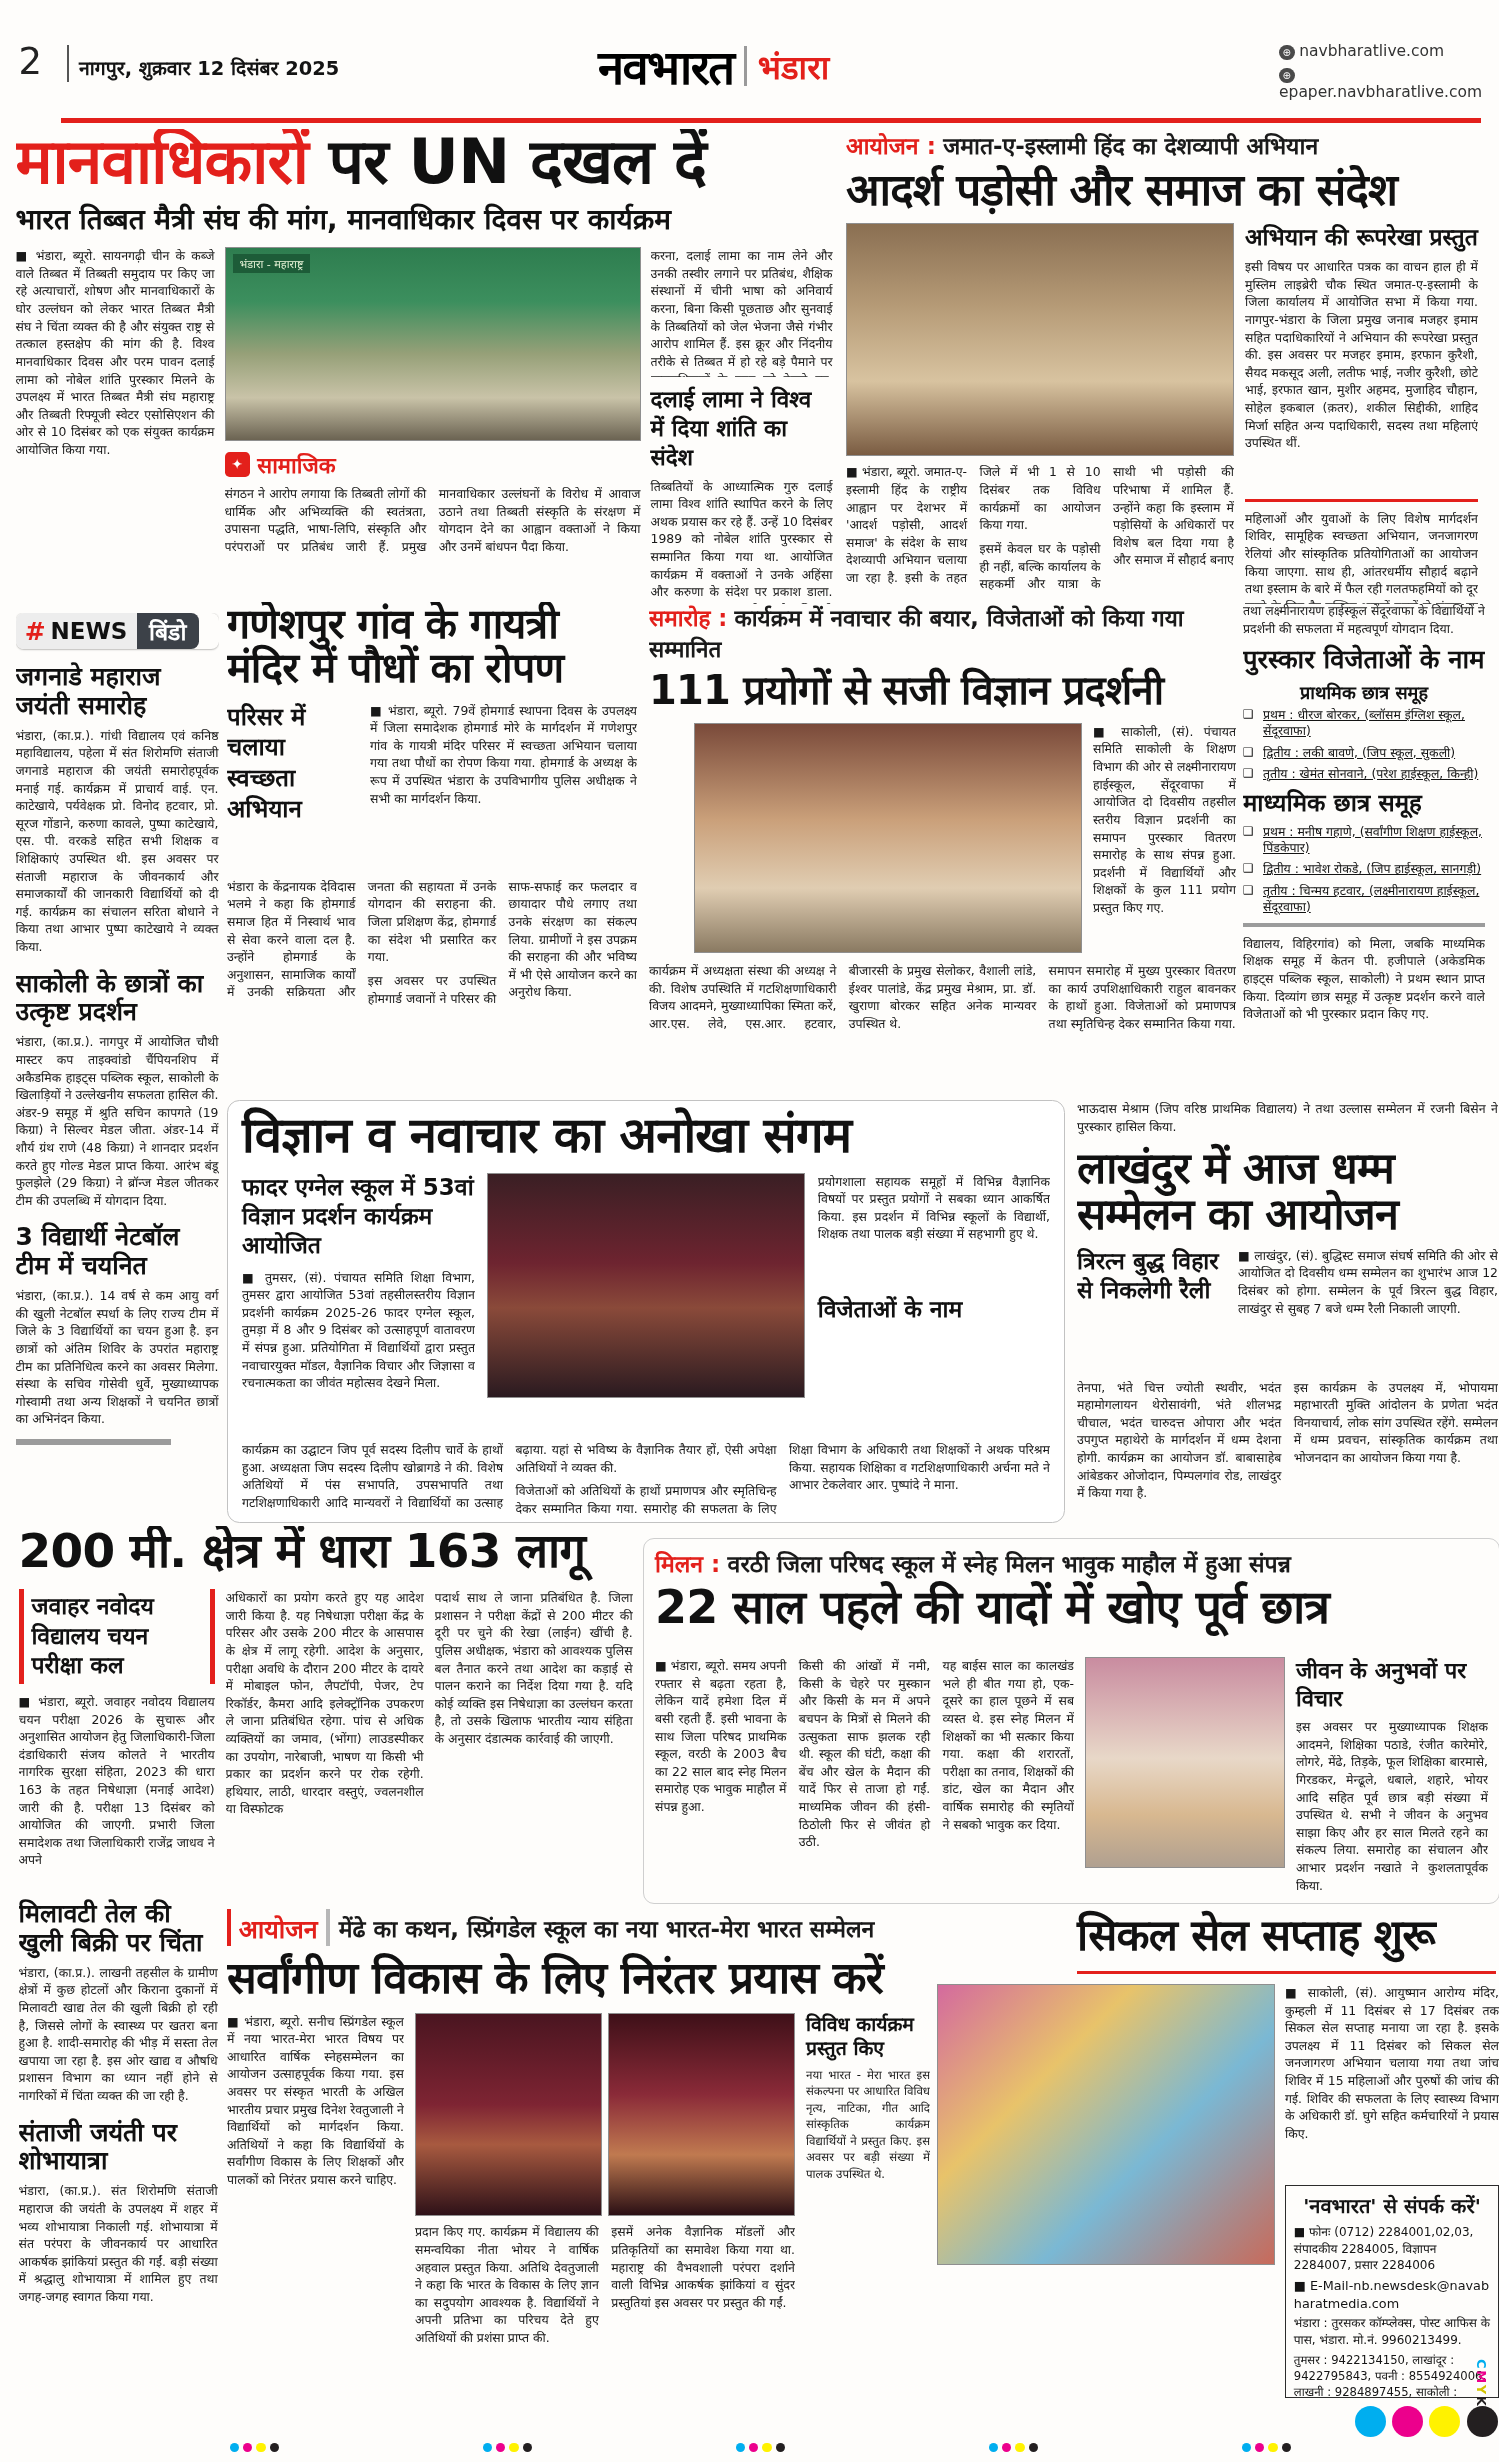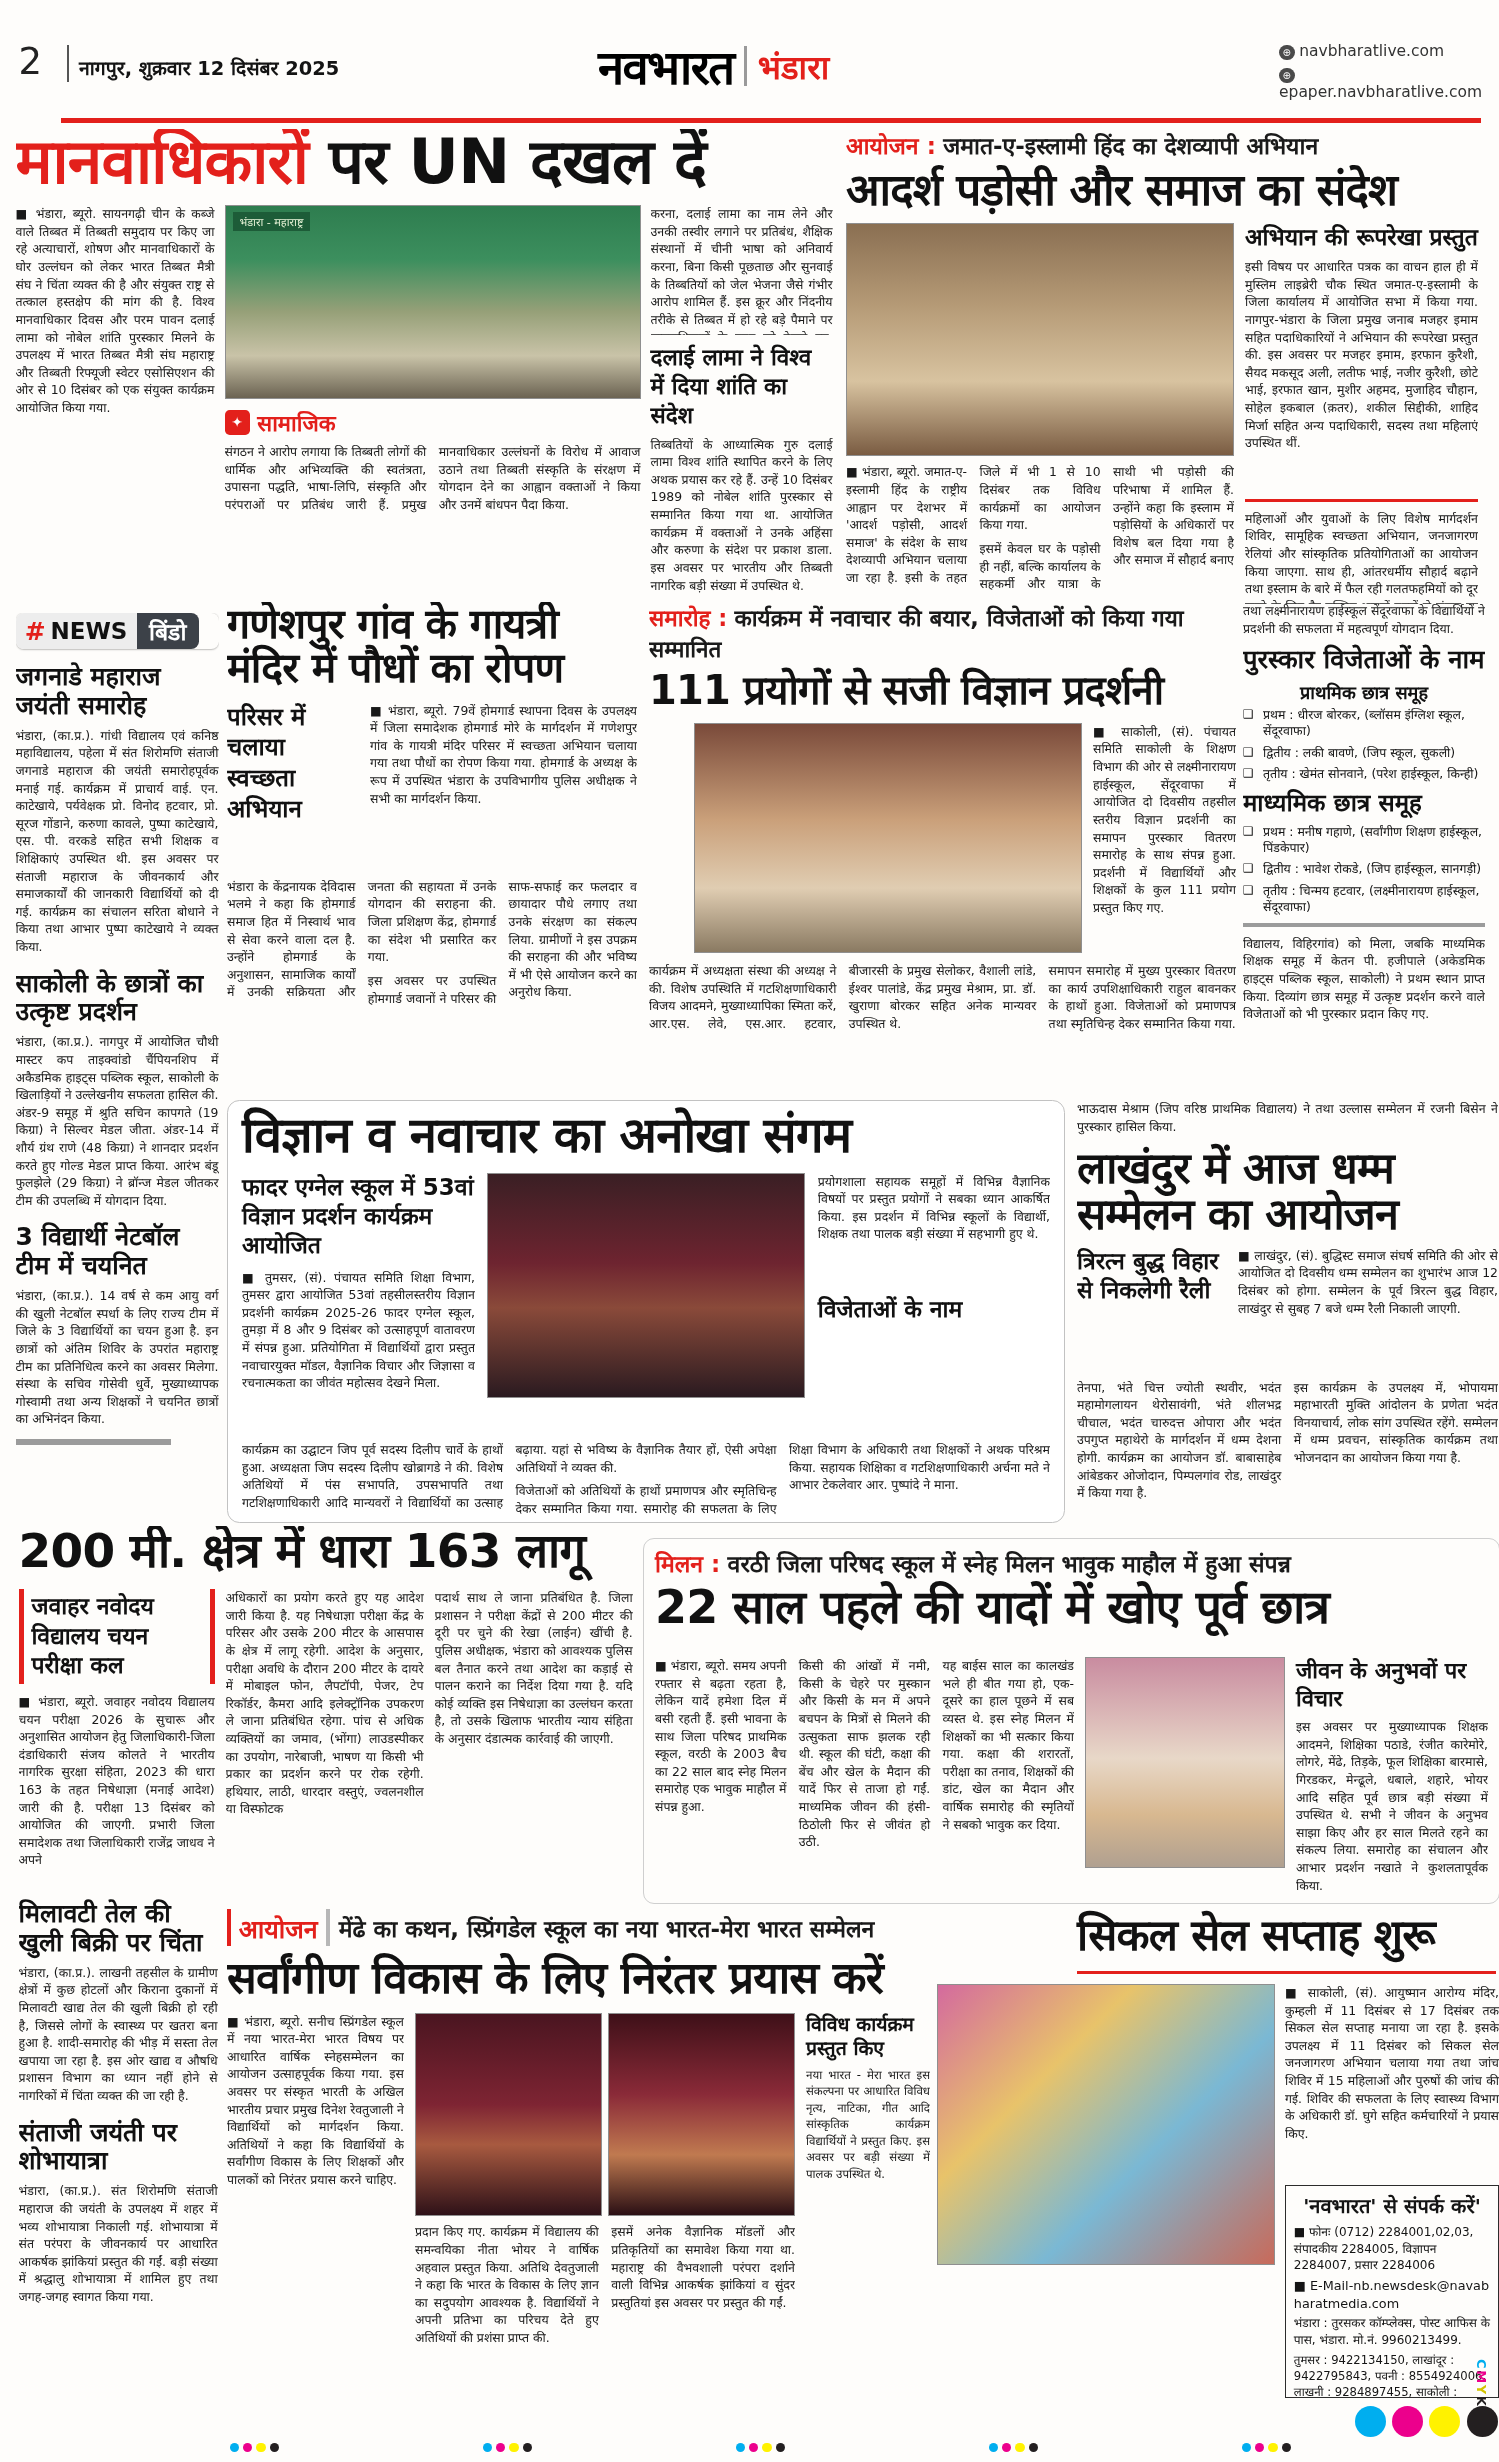--- a/index.html
+++ b/index.html
@@ -11,21 +11,21 @@
   .hl{font-weight:800;color:#111;line-height:1.08;letter-spacing:-0.8px;}
   .red{color:#e3201b;}
   .kick{font-weight:700;color:#1a1a1a;}
   .sub{font-weight:700;color:#111;line-height:1.28;}
   .photo{border:0.8px solid #8f8f8f;box-sizing:border-box;overflow:hidden;}
   .rule-red{background:#e3201b;}
   .rule-gray{background:#9b9b9b;}
   .c3{column-count:3;column-gap:12.4px;}
   .c2{column-count:2;column-gap:12.4px;}
   .sb-title{font-size:25px;font-weight:800;line-height:1.15;margin:14px 0 6.2px 0;color:#111;}
-  .prize li{list-style:none;margin:0 0 5.4px 0;font-size:12.4px;line-height:1.3;position:relative;padding-left:20px;text-align:left;}
+  .prize li{list-style:none;margin:0 0 5.4px 0;font-size:12.4px;line-height:1.3;position:relative;padding-left:20px;text-align:left;text-decoration:underline;}
   .prize li:before{content:"❑";position:absolute;left:0;top:0;font-size:11.6px;color:#111;}
   .prize{margin:3.1px 0;padding:0;}
   .badge-pill{display:flex;align-items:stretch;height:36px;border-radius:7.8px;overflow:hidden;
               box-shadow:0 0.8px 1.6px rgba(0,0,0,.25);}
   .badge-left{background:#ededed;display:flex;align-items:center;padding:0 9.3px;gap:4.7px;border-radius:7.8px 0 0 7.8px;}
   .badge-right{background:#3c4148;color:#fff;display:flex;align-items:center;padding:0 12.4px;font-weight:800;font-size:23px;border-radius:0 7.8px 7.8px 0;}
   .dot{display:inline-block;border-radius:50%;}
   .globe{display:inline-flex;width:15.5px;height:15.5px;border-radius:50%;background:#4a4a4a;color:#fff;
          font-size:10px;align-items:center;justify-content:center;margin-right:4.7px;}
   .jbox{border-left:5.4px solid #e3201b;border-right:5.4px solid #e3201b;padding:3.1px 7.8px;}
@@ -49,20 +49,21 @@
 
   <div class="abs" style="left:1279px;top:42px;font-size:15.5px;color:#333;">
     <div style="margin-bottom:4.7px;"><span class="globe">⊕</span><span>navbharatlive.com</span></div>
     <div><span class="globe">⊕</span><span>epaper.navbharatlive.com</span></div>
   </div>
 
   <div class="abs rule-red" style="left:61px;top:118px;width:1420px;height:4.7px;"></div>
 
   <div class="abs" style="left:15.5px;top:129px;width:818px;height:475px;overflow:hidden;">
     <div class="hl" style="font-size:62px;"><span class="red">मानवाधिकारों</span><span> पर UN दखल दें</span></div>
+    <div class="sub" style="font-size:28px;margin-top:6.2px;">भारत तिब्बत मैत्री संघ की मांग, मानवाधिकार दिवस पर कार्यक्रम</div>
     <div style="display:flex;gap:10px;margin-top:9.3px;">
       <div class="jt" style="width:199px;">
         <p>■ भंडारा, ब्यूरो. सायनगढ़ी चीन के कब्जे वाले तिब्बत में तिब्बती समुदाय पर किए जा रहे अत्याचारों, शोषण और मानवाधिकारों के घोर उल्लंघन को लेकर भारत तिब्बत मैत्री संघ ने चिंता व्यक्त की है और संयुक्त राष्ट्र से तत्काल हस्तक्षेप की मांग की है. विश्व मानवाधिकार दिवस और परम पावन दलाई लामा को नोबेल शांति पुरस्कार मिलने के उपलक्ष्य में भारत तिब्बत मैत्री संघ महाराष्ट्र और तिब्बती रिफ्यूजी स्वेटर एसोसिएशन की ओर से 10 दिसंबर को एक संयुक्त कार्यक्रम आयोजित किया गया.</p>
       </div>
       <div style="width:416px;">
         <div class="photo" style="position:relative;width:416px;height:194px;background:linear-gradient(180deg,#2e7d4f 0%,#3c8f5e 28%,#96a078 55%,#c9c3a8 78%,#6b6352 100%);">
           <span style="position:absolute;left:7.8px;top:6.2px;background:#1d5c38;color:#e8f4d8;font-size:11px;padding:1.6px 6.2px;">भंडारा - महाराष्ट्र</span>
         </div>
         <div style="display:flex;align-items:center;gap:7.8px;margin-top:7.8px;">
           <span style="width:25px;height:25px;background:#e3201b;border-radius:4.7px;display:inline-flex;align-items:center;justify-content:center;color:#fff;font-size:14px;">✦</span>

